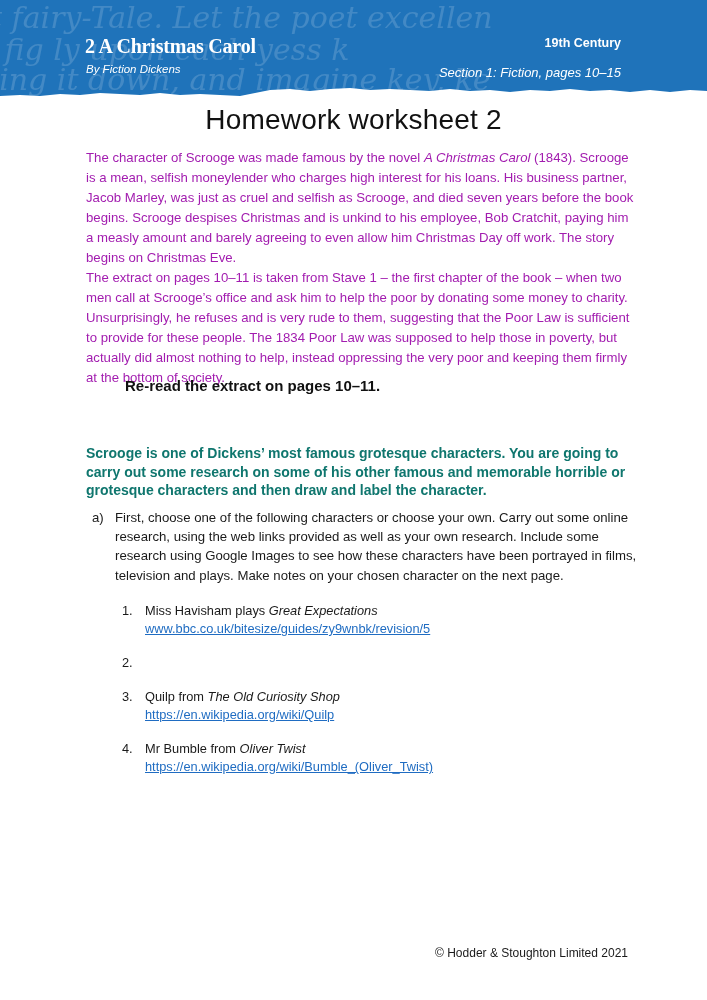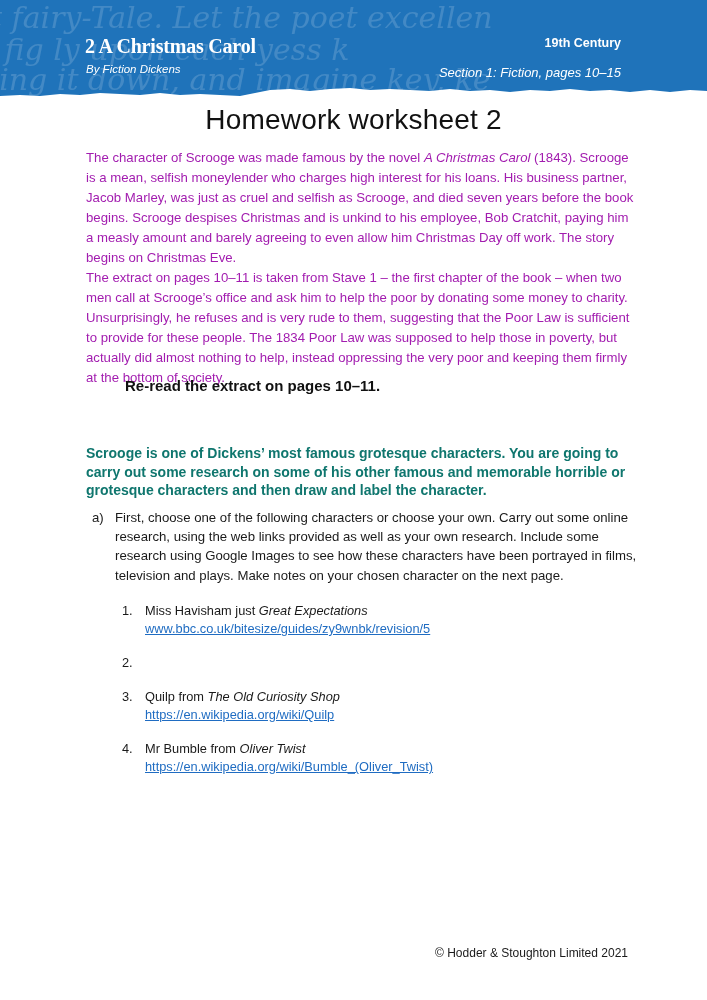--- a/index.html
+++ b/index.html
@@ -198,21 +198,21 @@
 
 <div class="task-a">
   <span class="marker">a)</span>
   <span>First, choose one of the following characters or choose your own. Carry out some online research, using the web links provided as well as your own research. Include some research using Google Images to see how these characters have been portrayed in films, television and plays. Make notes on your chosen character on the next page.</span>
 </div>
 
 <ol class="char-list" style="list-style:none;">
   <li class="char-item">
     <span class="num">1.</span>
     <div class="body">
-      <span><span>Miss Havisham just </span><em>Great Expectations</em></span>
+      <span><span>Miss Havisham plays </span><em>Great Expectations</em></span>
       <a class="link">www.bbc.co.uk/bitesize/guides/zy9wnbk/revision/5</a>
     </div>
   </li>
   <li class="char-item">
     <span class="num">2.</span>
   </li>
   <li class="char-item">
     <span class="num">3.</span>
     <div class="body">
       <span><span>Quilp from </span><em>The Old Curiosity Shop</em></span>

